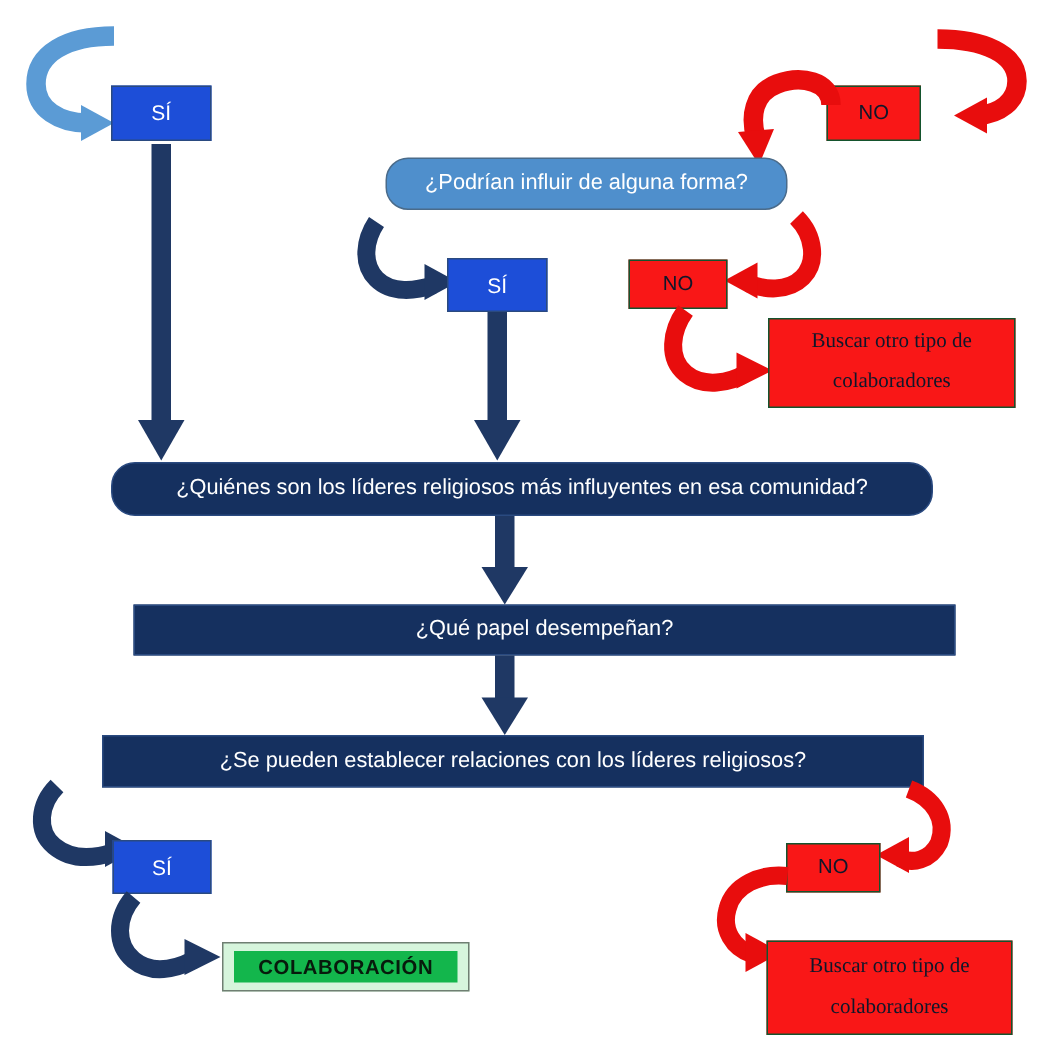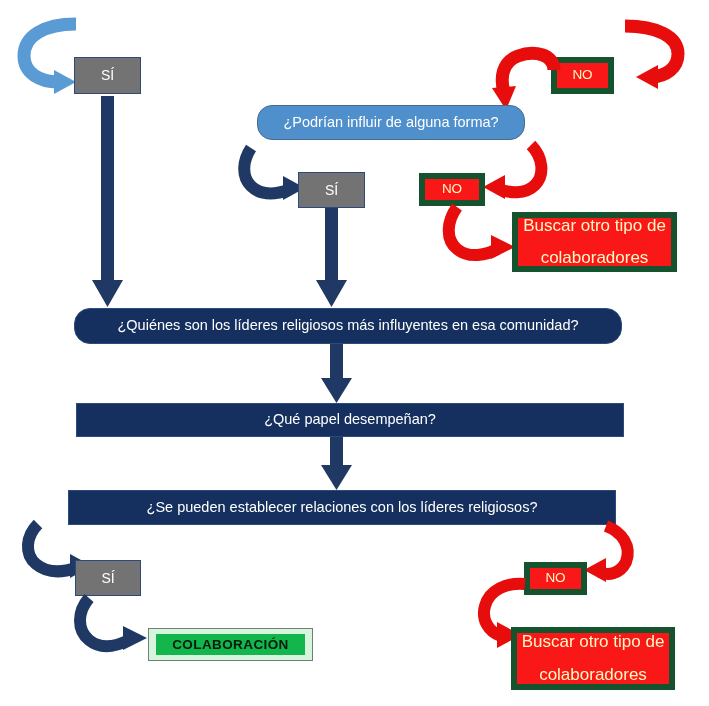--- a/index.html
+++ b/index.html
@@ -23,35 +23,35 @@
     text-align:center;
     line-height:1.35;
   }
   
   .navy{
     background:#15305f;
     border:1px solid #2a4a80;
     color:#ffffff;
   }
   .navy-small{
-    background:#737373;
+    background:#1d4ed8;
     border:1px solid #2a4a80;
     color:#ffffff;
   }
   
   .lightblue{
     background:#4f8fcc;
     border:1px solid #4a6b8a;
     color:#ffffff;
   }
   
   .red{
     background:#f91717;
-    border:6px solid #14532d;
-    color:#fef9c3;
+    border:1px solid #14532d;
+    color:#0f172a;
   }
   
   .green-outer{
     position:absolute;
     box-sizing:border-box;
     background:#d6f5dc;
     border:1px solid #6f7f72;
     display:flex;
     align-items:center;
     justify-content:flex-start;
@@ -65,21 +65,21 @@
     align-items:center;
     justify-content:center;
     color:#071b0c;
     font-weight:bold;
     letter-spacing:.4px;
   }
   .banner-text{font-size:14.5px;}
   .lb-text{font-size:14.5px;}
   .small-text{font-size:14px;}
   .red-text{font-size:13.5px;}
-  .red-multi{font-size:17px;line-height:1.9;}
+  .red-multi{font-size:14px;line-height:1.9;font-family:Liberation Serif, serif;}
   .arrow-svg{position:absolute;overflow:visible;}
 </style>
 </head>
 <body>
 
 <div id="canvas">
 
 
   <svg class="arrow-svg" style="left:14px;top:18px;" width="76" height="76" viewBox="0 0 76 76">
     <path d="M62 6 C 30 6, 10 18, 10 38 C 10 55, 26 64, 44 64" fill="none" stroke="#5b9bd5" stroke-width="13" stroke-linecap="butt"></path>
@@ -148,21 +148,21 @@
 
   <div class="node navy banner-text" style="left:74px;top:308px;width:548px;height:36px;border-radius:16px;">
     <span>¿Quiénes son los líderes religiosos más influyentes en esa comunidad?</span>
   </div>
 
   <svg class="arrow-svg" style="left:321px;top:344px;" width="32" height="60" viewBox="0 0 32 60">
     <rect x="9" y="0" width="13" height="36" fill="#1f3864"></rect>
     <path d="M0 34 L 31 34 L 15.5 59 Z" fill="#1f3864"></path>
   </svg>
 
-  <div class="node navy banner-text" style="left:76px;top:403px;width:548px;height:34px;">
+  <div class="node navy banner-text" style="left:89px;top:403px;width:548px;height:34px;">
     <span>¿Qué papel desempeñan?</span>
   </div>
 
   <svg class="arrow-svg" style="left:321px;top:437px;" width="32" height="54" viewBox="0 0 32 54">
     <rect x="9" y="0" width="13" height="30" fill="#1f3864"></rect>
     <path d="M0 28 L 31 28 L 15.5 53 Z" fill="#1f3864"></path>
   </svg>
 
   <div class="node navy banner-text" style="left:68px;top:490px;width:548px;height:35px;">
     <span>¿Se pueden establecer relaciones con los líderes religiosos?</span>

